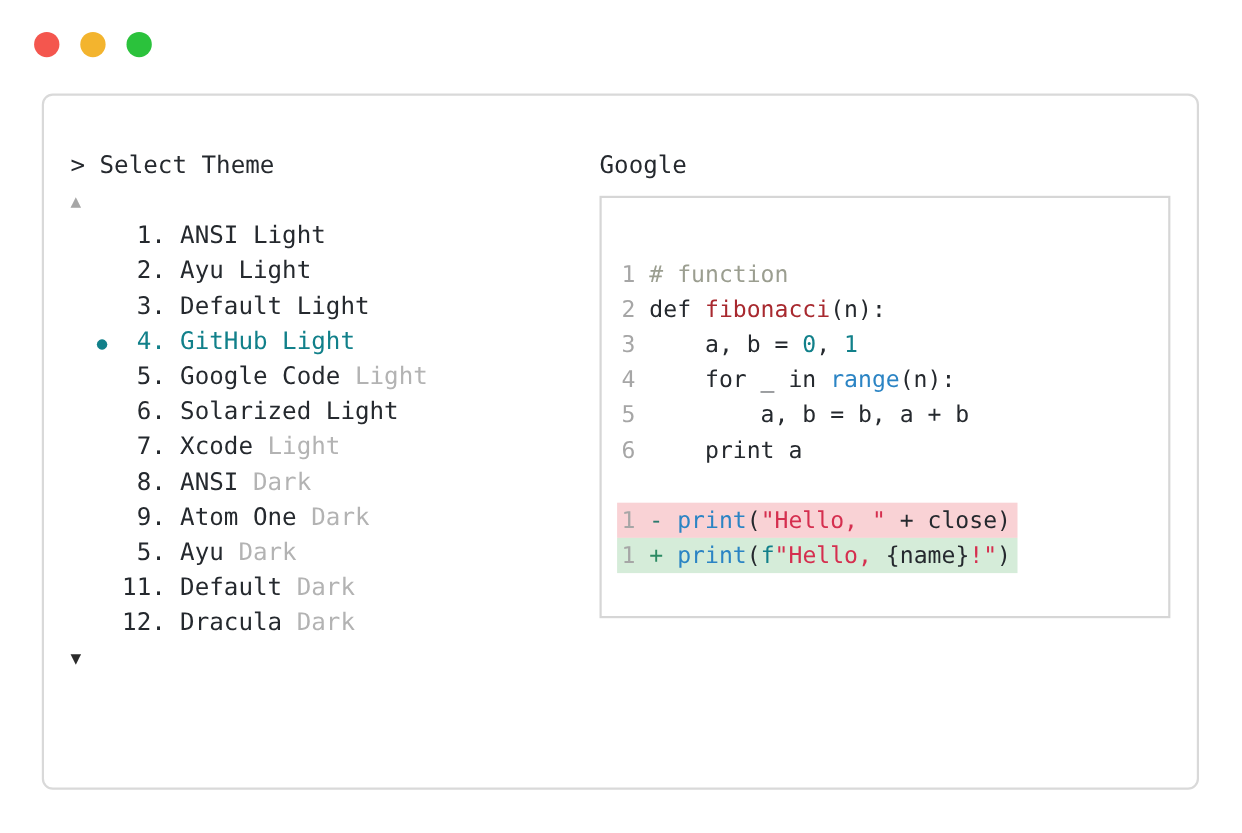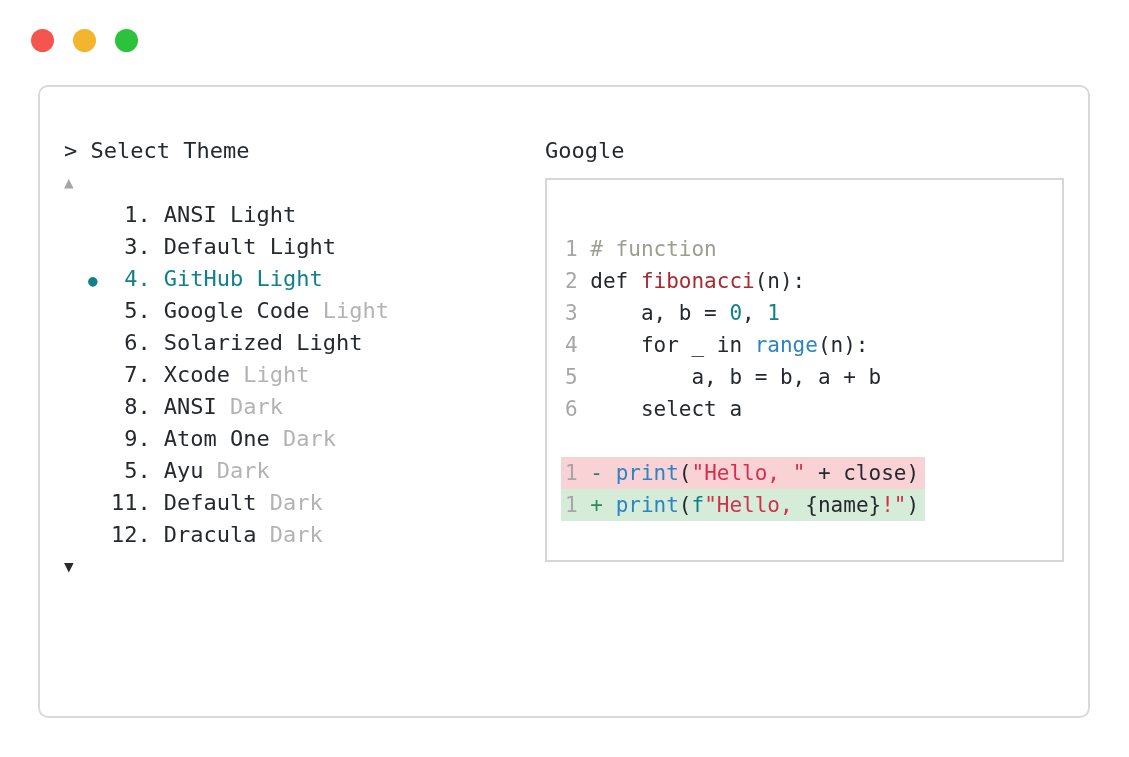--- a/index.html
+++ b/index.html
@@ -68,20 +68,21 @@
     <span class="light" style="background: rgb(243, 180, 46);"></span>
     <span class="light" style="background: rgb(43, 194, 60);"></span>
   </div>
 
 <div class="panel">
   <div class="left-col">
     <div class="row prompt">&gt; Select Theme</div>
     <div class="row scroll scroll-up">▲</div>
     <div>
         <div class="row item"><span class="bullet"></span><span class="num">1.</span><span class="label"><span class="name-part">ANSI</span> <span class="variant">Light</span></span></div>
+        <div class="row item"><span class="bullet"></span><span class="num">2.</span><span class="label"><span class="name-part">Ayu</span> <span class="variant">Light</span></span></div>
         <div class="row item"><span class="bullet"></span><span class="num">3.</span><span class="label"><span class="name-part">Default</span> <span class="variant">Light</span></span></div>
         <div class="row item selected"><span class="bullet">●</span><span class="num">4.</span><span class="label"><span class="name-part">GitHub</span> <span class="variant">Light</span></span></div>
         <div class="row item"><span class="bullet"></span><span class="num">5.</span><span class="label"><span class="name-part">Google Code</span> <span class="variant dim">Light</span></span></div>
         <div class="row item"><span class="bullet"></span><span class="num">6.</span><span class="label"><span class="name-part">Solarized</span> <span class="variant">Light</span></span></div>
         <div class="row item"><span class="bullet"></span><span class="num">7.</span><span class="label"><span class="name-part">Xcode</span> <span class="variant dim">Light</span></span></div>
         <div class="row item"><span class="bullet"></span><span class="num">8.</span><span class="label"><span class="name-part">ANSI</span> <span class="variant dim">Dark</span></span></div>
         <div class="row item"><span class="bullet"></span><span class="num">9.</span><span class="label"><span class="name-part">Atom One</span> <span class="variant dim">Dark</span></span></div>
         <div class="row item"><span class="bullet"></span><span class="num">5.</span><span class="label"><span class="name-part">Ayu</span> <span class="variant dim">Dark</span></span></div>
         <div class="row item"><span class="bullet"></span><span class="num">11.</span><span class="label"><span class="name-part">Default</span> <span class="variant dim">Dark</span></span></div>
         <div class="row item"><span class="bullet"></span><span class="num">12.</span><span class="label"><span class="name-part">Dracula</span> <span class="variant dim">Dark</span></span></div>
@@ -93,19 +94,19 @@
   <div class="right-col">
     <div class="preview-label">Google</div>
   </div>
   <div class="preview-box">
     <div>
         <div class="cline"><span class="lineno">1</span> <span class="tok-comment"># function</span></div>
         <div class="cline"><span class="lineno">2</span> <span class="tok-text">def </span><span class="tok-func">fibonacci</span><span class="tok-text">(n):</span></div>
         <div class="cline"><span class="lineno">3</span> <span class="tok-text">    a, b = </span><span class="tok-num">0</span><span class="tok-text">, </span><span class="tok-num">1</span></div>
         <div class="cline"><span class="lineno">4</span> <span class="tok-text">    for _ in </span><span class="tok-builtin">range</span><span class="tok-text">(n):</span></div>
         <div class="cline"><span class="lineno">5</span> <span class="tok-text">        a, b = b, a + b</span></div>
-        <div class="cline"><span class="lineno">6</span> <span class="tok-text">    select a</span></div>
+        <div class="cline"><span class="lineno">6</span> <span class="tok-text">    print a</span></div>
         <div class="cline"></div>
         <div class="cline"><span class="diffbg removed"><span class="lineno">1</span> <span class="tok-minus">-</span><span class="tok-text"> </span><span class="tok-builtin">print</span><span class="tok-text">(</span><span class="tok-string">"Hello, "</span><span class="tok-text"> + close)</span></span></div>
         <div class="cline"><span class="diffbg added"><span class="lineno">1</span> <span class="tok-plus">+</span><span class="tok-text"> </span><span class="tok-builtin">print</span><span class="tok-text">(</span><span class="tok-fprefix">f</span><span class="tok-string">"Hello, </span><span class="tok-text">{name}</span><span class="tok-string">!"</span><span class="tok-text">)</span></span></div>
       </div>
   </div>
 </div>
 
 </body></html>

